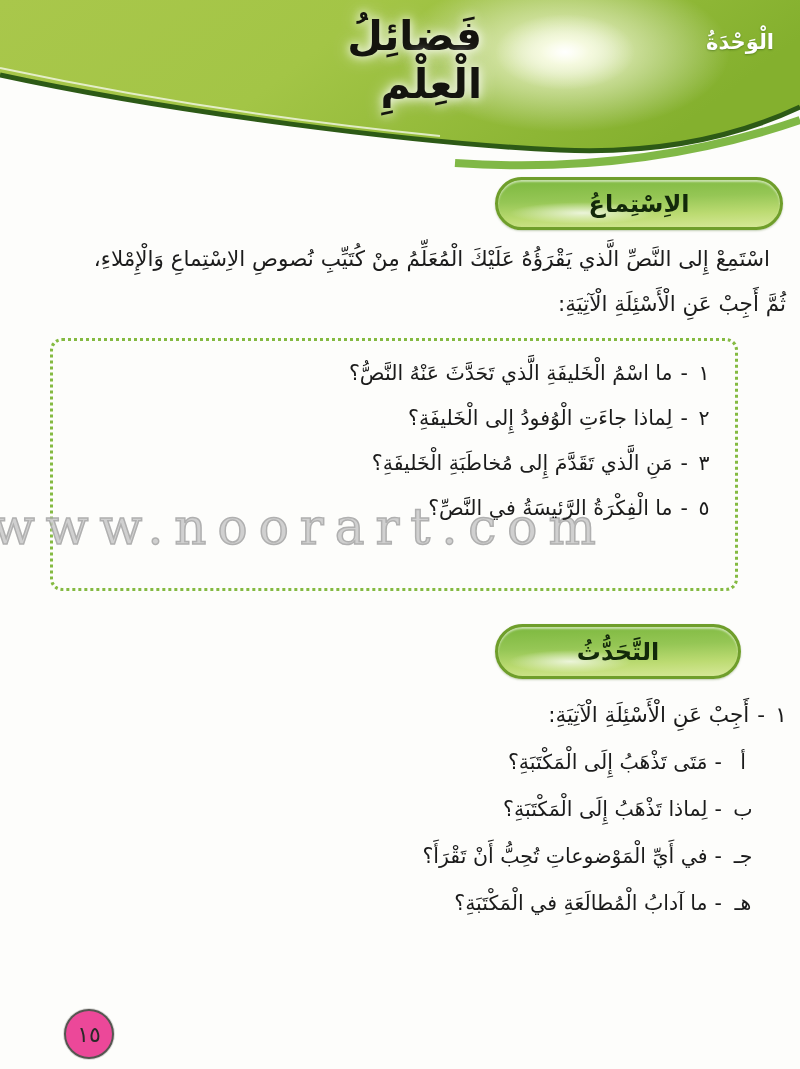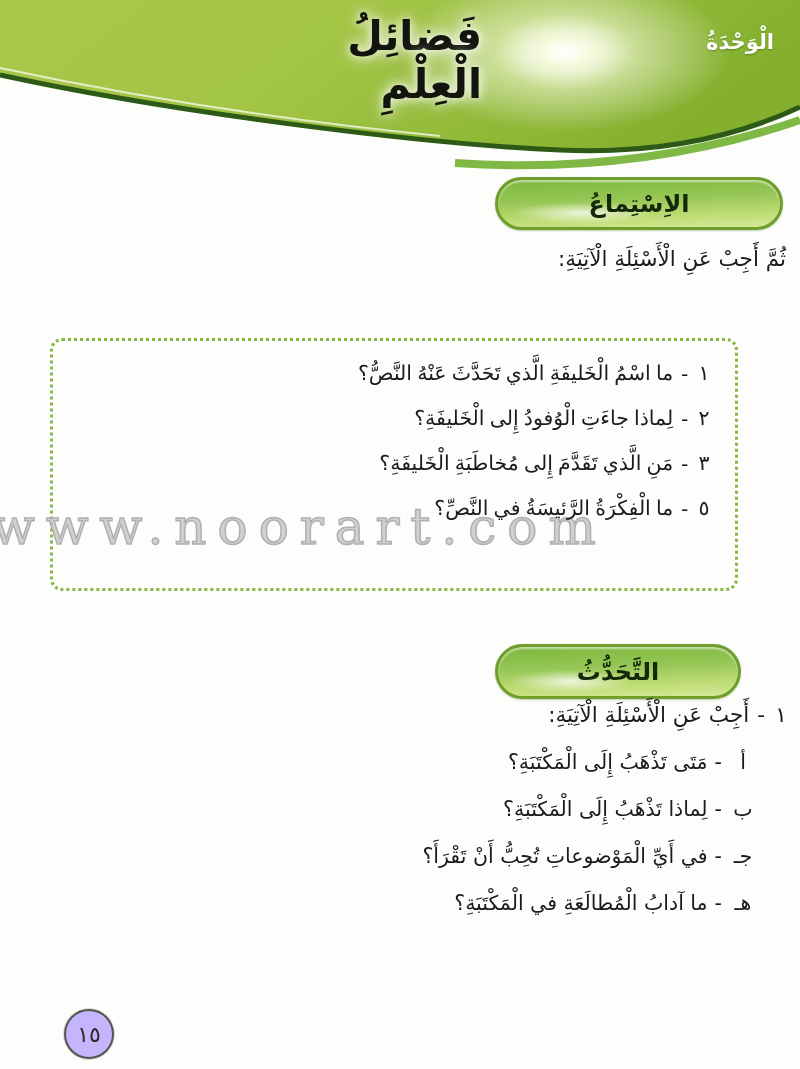--- a/index.html
+++ b/index.html
@@ -37,42 +37,42 @@
   }
   .pill::before{
     content:"";position:absolute;left:4%;bottom:6%;width:52%;height:48%;
     background:radial-gradient(ellipse at center,rgba(255,255,255,.75) 0%,rgba(255,255,255,0) 70%);
     border-radius:50%;
   }
   .pill span{
     position:relative;font-size:24px;font-weight:bold;color:#13290a;
   }
   .pill-listening{left:495px;top:177px;width:282px;height:47px;}
-  .pill-speaking{left:495px;top:624px;width:240px;height:49px;margin-top:20px;}
+  .pill-speaking{left:495px;top:624px;width:240px;height:49px;}
 
   
   .intro{
     position:absolute;top:236px;right:14px;width:760px;
     direction:rtl;text-align:right;color:#1c1c1c;
     font-size:21.5px;line-height:45px;
   }
   .intro .line1{padding-right:16px;}
 
   
   .dotted-box{
     position:absolute;left:50px;top:338px;width:682px;height:247px;
     border:3px dotted #84ba41;border-radius:12px;
     background:transparent;z-index:1;
   }
   .q-list{
     position:absolute;top:351px;right:88px;width:640px;margin:0;padding:0;
     list-style:none;direction:rtl;text-align:right;z-index:3;
   }
   .q-list li{
-    height:45px;line-height:45px;font-size:20.5px;color:#1b1b1b;white-space:nowrap;font-family:Liberation Serif, serif;
+    height:45px;line-height:45px;font-size:20.5px;color:#1b1b1b;white-space:nowrap;
   }
   .q-num{display:inline-block;min-width:16px;text-align:center;}
   .q-dash{display:inline-block;margin:0 8px;}
 
   
   .watermark{
     position:absolute;top:498px;left:-8px;width:820px;z-index:2;
     font-family:"DejaVu Serif",serif;
     font-size:50px;letter-spacing:11px;white-space:nowrap;
     color:#c9c9c9;-webkit-text-stroke:1.5px #a3a3a3;
@@ -92,21 +92,21 @@
     height:47px;line-height:47px;font-size:20.5px;color:#1b1b1b;white-space:nowrap;
   }
   .s-letter{display:inline-block;min-width:28px;text-align:center;}
   .s-dash{display:inline-block;margin:0 7px;}
 
   
   .page-number{
     position:absolute;left:64px;top:1009px;width:46px;height:46px;
     border:2.5px solid #555550;border-radius:50%;
     display:flex;align-items:center;justify-content:center;
-    font-size:22px;color:#2a2a28;background:#c4b5fd;
+    font-size:22px;color:#2a2a28;background:#ec4899;
     box-shadow:0 0 0 1px rgba(120,120,115,.25);
   }
 </style>
 </head>
 <body>
 
 <div class="page">
 
   <svg class="banner" viewBox="0 0 800 175" xmlns="http://www.w3.org/2000/svg">
     <defs>
@@ -133,20 +133,21 @@
     <div>الْوَحْدَةُ</div>
   </div>
 
   <h1 class="lesson-title">فَضائِلُ الْعِلْمِ</h1>
 
   <div class="pill pill-listening">
     <span>الاِسْتِماعُ</span>
   </div>
 
   <div class="intro">
+    <div class="line1">اسْتَمِعْ إِلى النَّصِّ الَّذي يَقْرَؤُهُ عَلَيْكَ الْمُعَلِّمُ مِنْ كُتَيِّبِ نُصوصِ الاِسْتِماعِ وَالْإِمْلاءِ،</div>
     <div class="line2">ثُمَّ أَجِبْ عَنِ الْأَسْئِلَةِ الْآتِيَةِ:</div>
   </div>
 
   <div class="dotted-box"></div>
 
   <div class="watermark">www.noorart.com</div>
 
   <ol class="q-list">
     <li>
       <span class="q-num">١</span><span class="q-dash">-</span><span>ما اسْمُ الْخَليفَةِ الَّذي تَحَدَّثَ عَنْهُ النَّصُّ؟</span>

